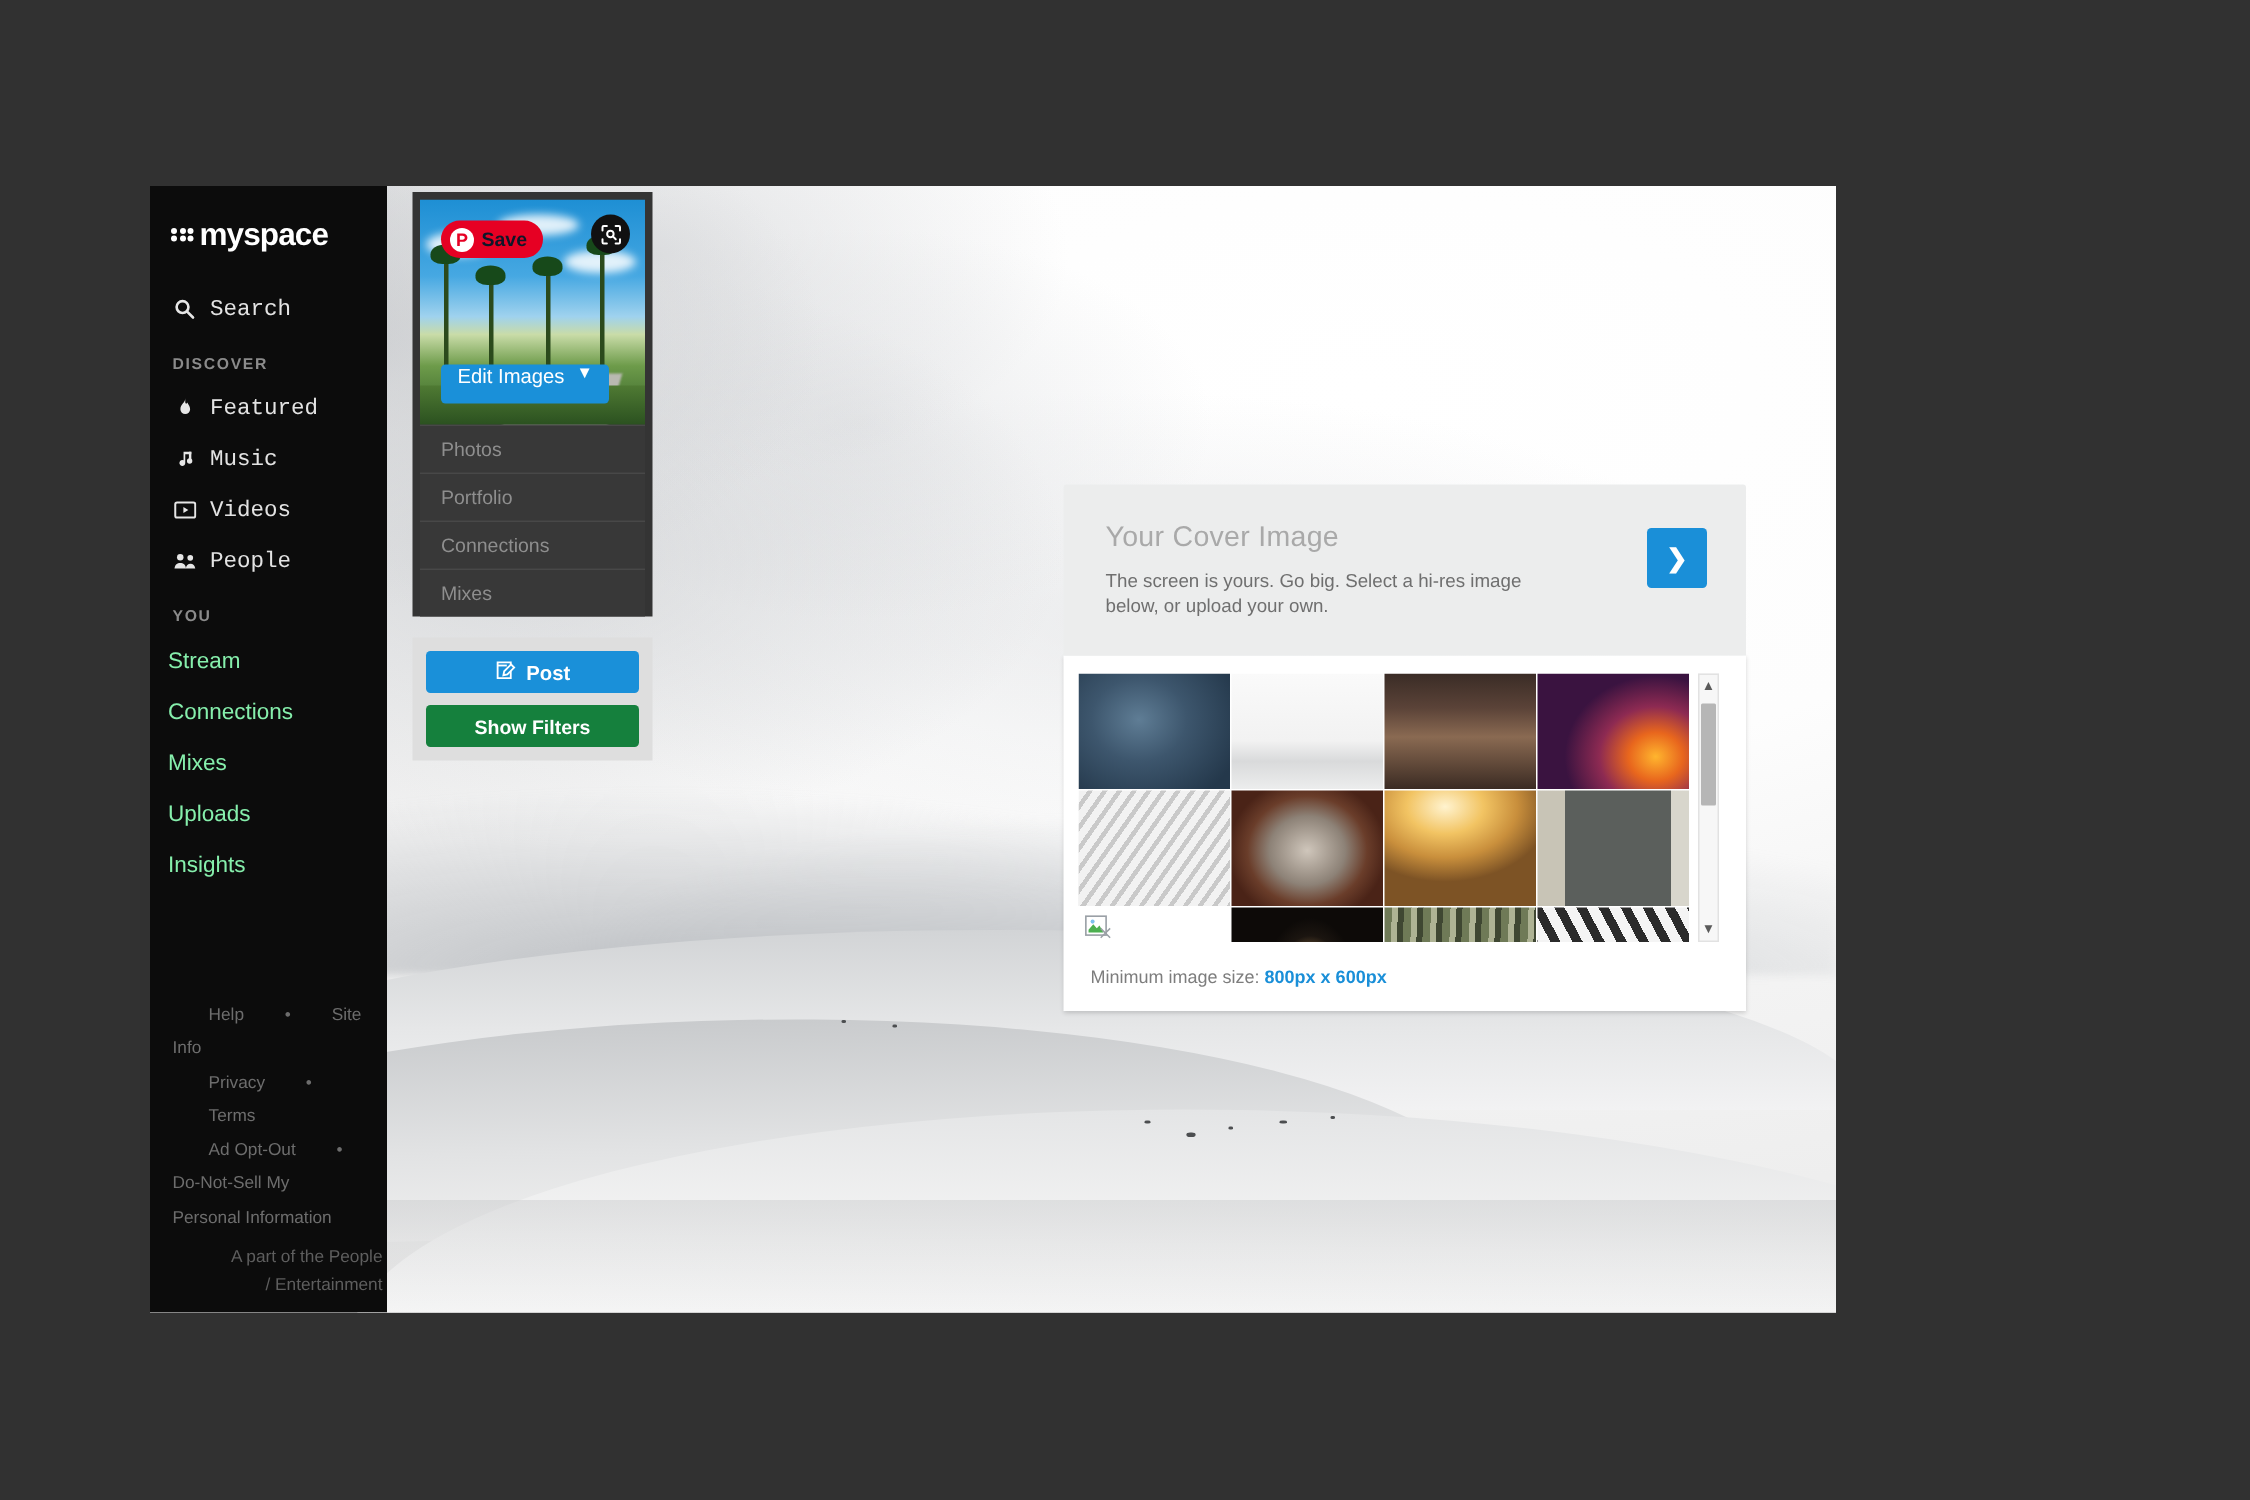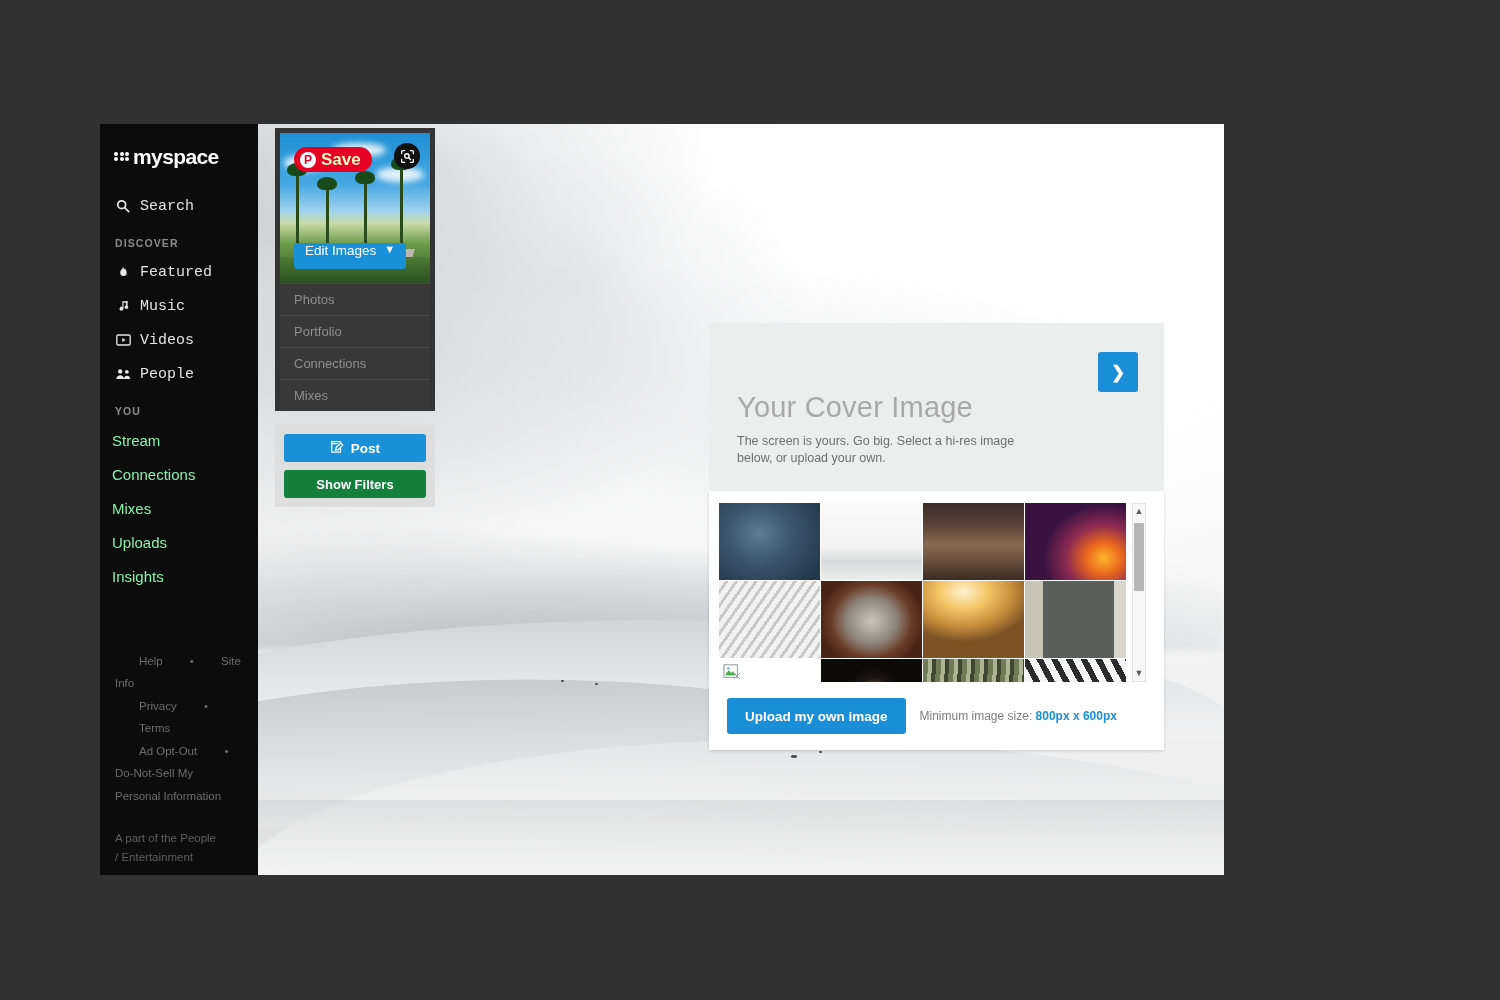--- a/index.html
+++ b/index.html
@@ -78,21 +78,21 @@
 
   .nav-row { display:flex; align-items:center; gap:9px; padding:0 0 0 15px; height:34px; color:#e3e3e3; font-size:15px; cursor:pointer;font-family:Liberation Mono, monospace; }
   .nav-ico { width:16px; display:flex; justify-content:center; align-items:center; color:#e6e6e6; font-size:14px; }
   .sec-label { color:#8b8b8b; font-size:10.5px; letter-spacing:1.1px; font-weight:700; padding:14px 0 6px 15px; }
   #search-row { margin-top:22px; }
   .plain-row { padding-left:12px; height:34px; display:flex; align-items:center; color:#86efac; font-size:15px; cursor:pointer; }
 
   #footer-links { position:absolute; left:15px; bottom:8px; width:140px; color:#6d6d6d; font-size:11.5px; line-height:22.5px; }
   #footer-links span { cursor:pointer;margin-left:24px; }
   #footer-links .grp { margin-top:0; }
-  #footer-note { margin-top:22px; color:#5e5e5e; line-height:19px; }
+  #footer-note { margin-top:6px; color:#5e5e5e; line-height:19px;text-align:right; }
 
   
   #profilecol { position:absolute; left:175px; top:4px; width:160px; z-index:25; }
   .pcard { background:#343434; padding:5px 5px 0 5px; }
   .avatar-wrap { position:relative; width:150px; height:150px; overflow:hidden; }
   .avatar-img { position:absolute; inset:0;
     background:
       linear-gradient(180deg,#1e8fd4 0%, #46a8e2 34%, #9fd2ee 52%, #c9dca8 60%, #6d9b4a 74%, #2f5a24 100%);
   }
   .av-cloud { position:absolute; background:rgba(255,255,255,.85); border-radius:50%; filter:blur(3px); }
@@ -101,21 +101,21 @@
   .palm-top { width:20px; height:13px; border-radius:50% 50% 40% 40%; background:#17491a; filter:blur(.4px); }
   .road { position:absolute; left:40%; bottom:0; width:70px; height:34px; background:#b9b9b1; transform:skewX(-16deg); filter:blur(.6px);}
   .grass { position:absolute; left:0; bottom:0; width:100%; height:26px; background:linear-gradient(180deg,#4f7a33,#2b5120); }
 
   .pin-save {
     position:absolute; left:14px; top:14px; height:25px;
     display:flex; align-items:center; gap:5px;
     background:#e60023; border-radius:13px; padding:0 11px 0 6px; cursor:pointer;
   }
   .pin-badge { width:16px; height:16px; border-radius:50%; background:#fff; color:#e60023; font-size:12px; font-weight:700; display:flex; align-items:center; justify-content:center; line-height:1; }
-  .pin-save-txt { color:#fef9c3; font-size:17px; font-weight:700; }
+  .pin-save-txt { color:#0f172a; font-size:13px; font-weight:700; }
 
   .lens-btn {
     position:absolute; right:10px; top:10px; width:26px; height:26px; border-radius:50%;
     background:#111; display:flex; align-items:center; justify-content:center; cursor:pointer;
   }
   .lens-btn svg { width:15px; height:15px; }
 
   .edit-images {
     position:absolute; left:14px; bottom:14px; height:26px;
     background:#1a90d9; color:#fff; border-radius:3px;
@@ -129,21 +129,21 @@
 
   .psub { background:#383838; border-top:1px solid #484848; color:#8e8e8e; font-size:13px; padding:8px 0 8px 14px; cursor:pointer; }
 
   .pbtns { background:#dedede; margin-top:14px; padding:9px; }
   .btn-post { background:#1a90d9; color:#fff; height:28px; border-radius:3px; display:flex; align-items:center; justify-content:center; gap:7px; font-size:13.5px; font-weight:700; cursor:pointer; }
   .btn-filters { background:#15803d; color:#fff; height:28px; border-radius:3px; display:flex; align-items:center; justify-content:center; margin-top:8px; font-size:13px; font-weight:700; cursor:pointer; }
 
   
   #coverdlg { position:absolute; left:609px; top:199px; width:455px; z-index:28; }
   .dlg-head { background:#eceded; padding:26px 28px 24px 28px; position:relative; border-radius:2px 2px 0 0; }
-  .dlg-title { color:#a9a9a9; font-size:29px; font-weight:300; letter-spacing:.2px; line-height:1;margin-top:44px; }
+  .dlg-title { color:#a9a9a9; font-size:19px; font-weight:300; letter-spacing:.2px; line-height:1; }
   .dlg-sub { color:#6f6f6f; font-size:12.5px; line-height:17px; margin-top:11px; max-width:290px; }
   .dlg-next {
     position:absolute; right:26px; top:29px; width:40px; height:40px; border-radius:3px;
     background:#1a8fd8; color:#fff; display:flex; align-items:center; justify-content:center;
     font-size:17px; font-weight:700; cursor:pointer;
   }
   .dlg-body { background:#fff; padding:12px 10px 10px 10px; box-shadow:0 1px 3px rgba(0,0,0,.16); }
 
   .grid-wrap { display:flex; }
   .thumb-grid {
@@ -396,21 +396,20 @@
         <div class="sbar">
           <div class="sb-arrow">▲</div>
           <div class="sb-track">
             <div class="sb-thumb"></div>
           </div>
           <div class="sb-arrow">▼</div>
         </div>
       </div>
 
       <div class="dlg-foot">
-        <div class="btn-upload">Upload my own image</div>
         <div class="min-size">
           <span>Minimum image size:</span>
           <b>800px x 600px</b>
         </div>
       </div>
     </div>
   </div>
 
 </div>
 

